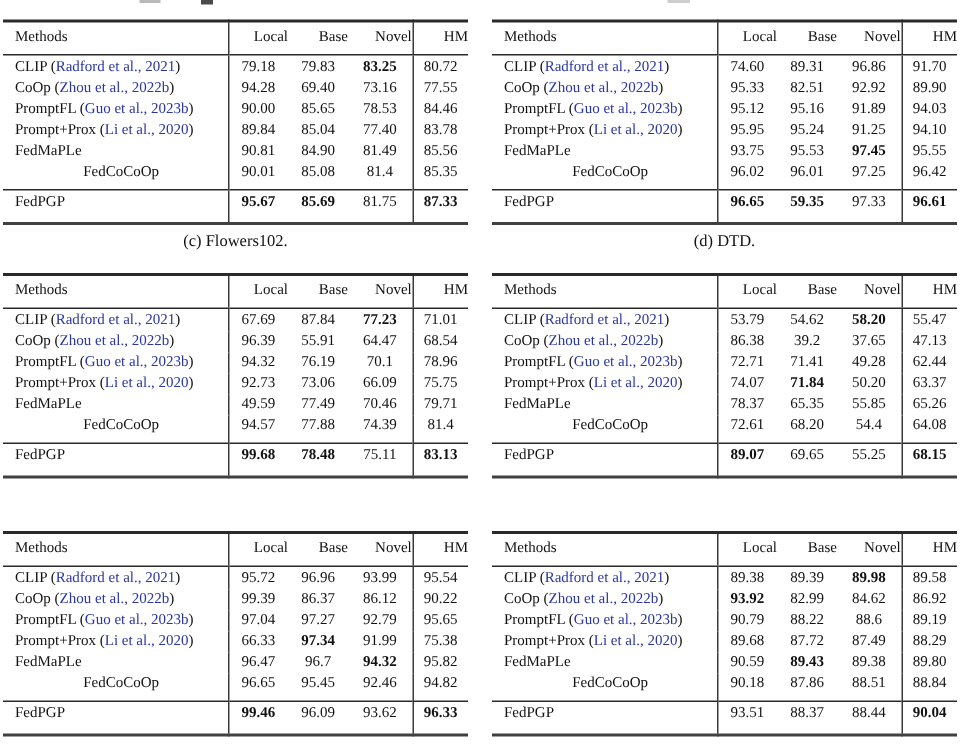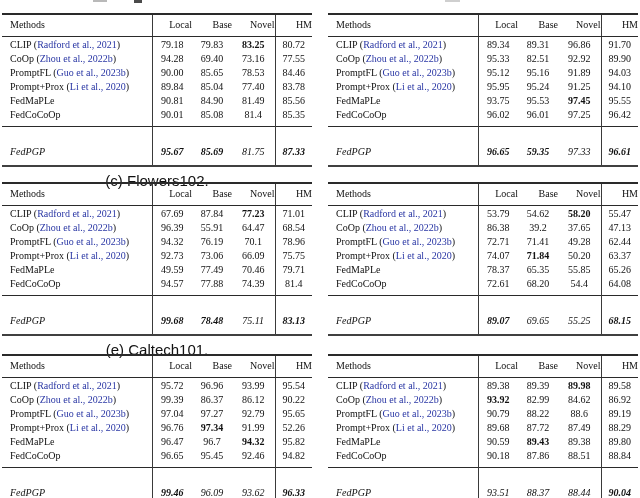--- a/index.html
+++ b/index.html
@@ -31,28 +31,28 @@
   col.c-local{width:40px;}
   col.c-base{width:40px;}
   col.c-novel{width:43px;}
   col.c-hm{width:37px;}
   th,td{padding:0;font-weight:normal;text-align:center;vertical-align:middle;}
   thead th{border-bottom:1px solid #2a2a2a;padding:3px 0 4px 0;text-align:right;}
   th.col-methods,td.col-methods{text-align:left;padding-left:8px;white-space:nowrap;overflow:hidden;}
   th.col-local,td.col-local{border-left:1px solid #3a3a3a;}
   th.col-hm,td.col-hm{border-left:1px solid #3a3a3a;}
   tbody.body-rows tr:first-child td{padding-top:1px;}
-  tbody.body-rows tr:last-child td{padding-bottom:4px;}
+  tbody.body-rows tr:last-child td{padding-bottom:4px;text-align:center;}
   tbody.body-rows td{height:14px;}
-  tbody.final-rows td{border-top:1px solid #2a2a2a;padding-top:18px;padding-bottom:6px;font-style:italic;}
+  tbody.final-rows td{border-top:1px solid #2a2a2a;padding-top:1px;padding-bottom:6px;}
   td.b{font-weight:bold;}
   .cite{color:#2936a4;}
   .caption{
-    text-align:center;font-size:15px;margin-top:5px;color:#111;
-    font-family:Liberation Sans, sans-serif;
+    text-align:center;font-size:11px;margin-top:5px;color:#111;
+    font-family:Liberation Serif, serif;
   }
 </style>
 </head>
 <body>
 
 <div>
   <div class="frag frag1"></div>
   <div class="frag frag2"></div>
   <div class="frag frag3"></div>
   <div id="tables-root">
@@ -145,21 +145,21 @@
               <th class="col-methods">Methods</th>
               <th class="col-local">Local</th>
               <th class="col-base">Base</th>
               <th class="col-novel">Novel</th>
               <th class="col-hm">HM</th>
             </tr>
       </thead>
       <tbody class="body-rows">
             <tr>
               <td class="col-methods">CLIP (<span class="cite">Radford et al., 2021</span>)</td>
-              <td class="col-local">89.34</td>
+              <td class="col-local">74.60</td>
               <td class="col-base">89.31</td>
               <td class="col-novel">96.86</td>
               <td class="col-hm">91.70</td>
             </tr>
             <tr>
               <td class="col-methods">CoOp (<span class="cite">Zhou et al., 2022b</span>)</td>
               <td class="col-local">95.33</td>
               <td class="col-base">82.51</td>
               <td class="col-novel">92.92</td>
               <td class="col-hm">89.90</td>
@@ -196,20 +196,21 @@
       <tbody class="final-rows">
             <tr>
               <td class="col-methods">FedPGP</td>
               <td class="col-local b">96.65</td>
               <td class="col-base b">59.35</td>
               <td class="col-novel">97.33</td>
               <td class="col-hm b">96.61</td>
             </tr>
           </tbody>
     </table>
+    <div class="caption">(d) DTD.</div>
   </div>
 
   <div class="tbl-block pos-2">
     <table>
       <colgroup>
         <col class="c-methods">
             <col class="c-local">
             <col class="c-base">
             <col class="c-novel">
             <col class="c-hm">
@@ -270,21 +271,20 @@
       <tbody class="final-rows">
             <tr>
               <td class="col-methods">FedPGP</td>
               <td class="col-local b">99.68</td>
               <td class="col-base b">78.48</td>
               <td class="col-novel">75.11</td>
               <td class="col-hm b">83.13</td>
             </tr>
           </tbody>
     </table>
-    <div class="caption">(e) Caltech101.</div>
   </div>
 
   <div class="tbl-block pos-3">
     <table>
       <colgroup>
         <col class="c-methods">
             <col class="c-local">
             <col class="c-base">
             <col class="c-novel">
             <col class="c-hm">
@@ -389,24 +389,24 @@
             </tr>
             <tr>
               <td class="col-methods">PromptFL (<span class="cite">Guo et al., 2023b</span>)</td>
               <td class="col-local">97.04</td>
               <td class="col-base">97.27</td>
               <td class="col-novel">92.79</td>
               <td class="col-hm">95.65</td>
             </tr>
             <tr>
               <td class="col-methods">Prompt+Prox (<span class="cite">Li et al., 2020</span>)</td>
-              <td class="col-local">96.76</td>
+              <td class="col-local">66.33</td>
               <td class="col-base b">97.34</td>
               <td class="col-novel">91.99</td>
-              <td class="col-hm">52.26</td>
+              <td class="col-hm">75.38</td>
             </tr>
             <tr>
               <td class="col-methods">FedMaPLe</td>
               <td class="col-local">96.47</td>
               <td class="col-base">96.7</td>
               <td class="col-novel b">94.32</td>
               <td class="col-hm">95.82</td>
             </tr>
             <tr>
               <td class="col-methods">FedCoCoOp</td>

